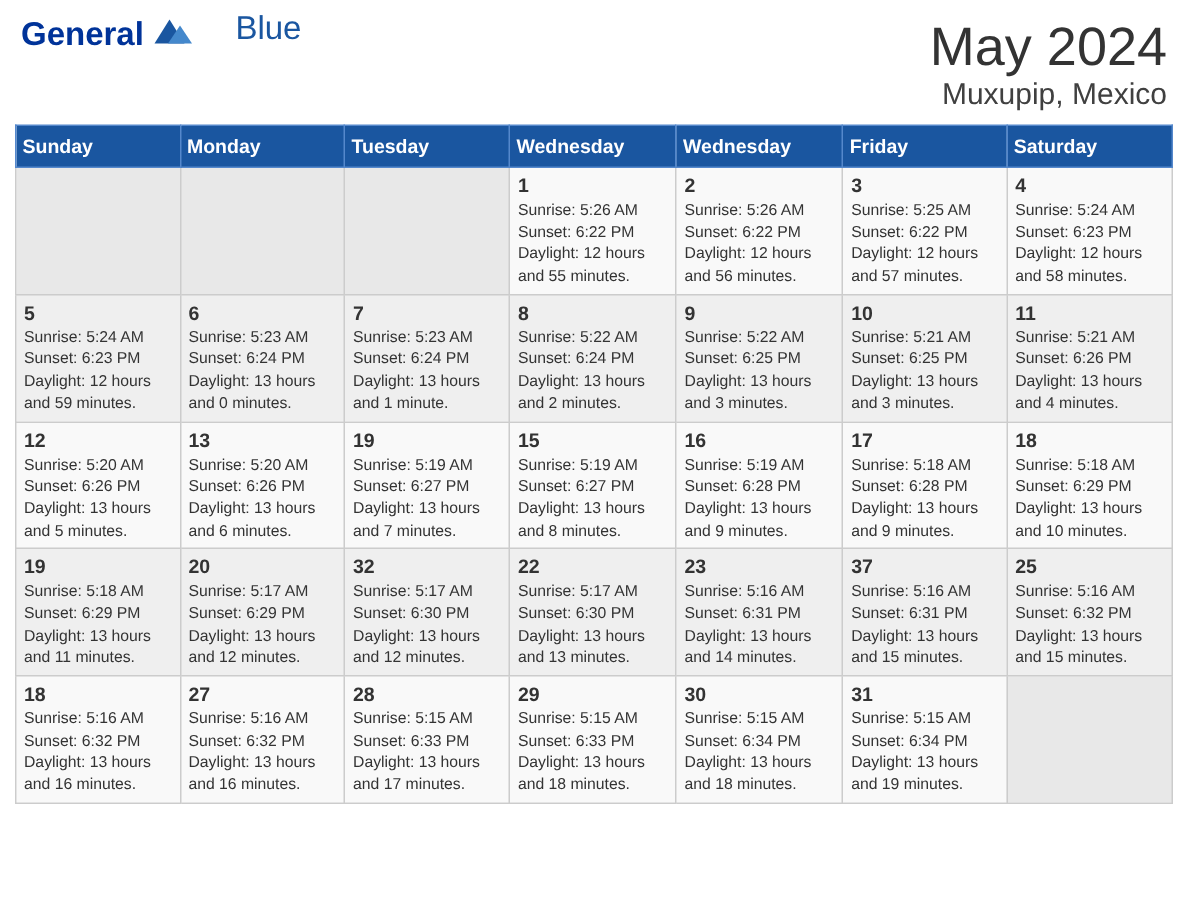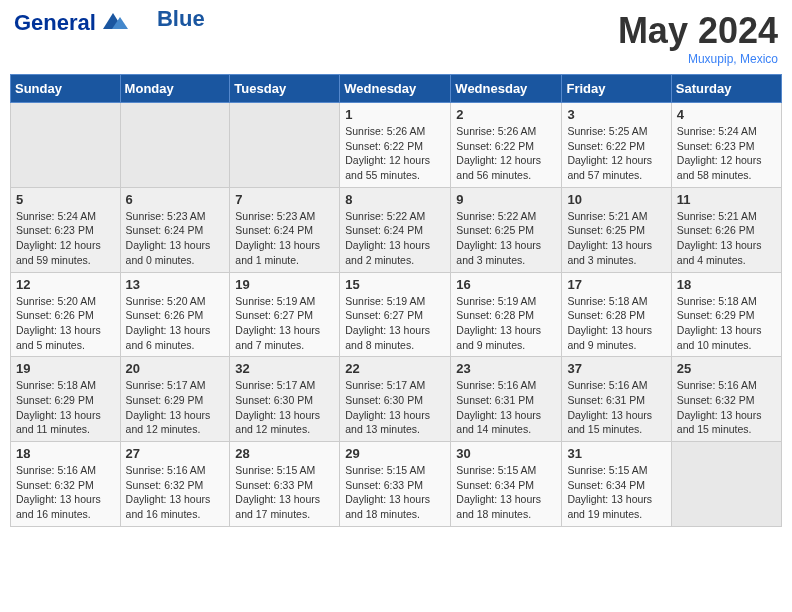--- a/index.html
+++ b/index.html
@@ -19,26 +19,26 @@
     }
     .logo {
       display: flex;
       align-items: center;
     }
     .title-block {
       text-align: right;
     }
     .main-title {
       font-size: 36px;
-      font-weight: bold;
+      font-weight: normal;
       color: #333;
     }
     .subtitle {
-      font-size: 12px;
-      color: #3b82f6;
+      font-size: 20px;
+      color: #404040;
     }
     .calendar {
       width: 100%;
       border-collapse: collapse;
     }
     .calendar thead tr th {
       background: #1a56a0;
       color: #fff;
       font-size: 13px;
       font-weight: bold;
@@ -82,21 +82,21 @@
 <div class="header">
   <div class="logo">
     <div style="display:flex;flex-direction:row;align-items:flex-start;gap:29px;">
       <div style="display:flex;align-items:center;">
         <span style="font-size:22px;font-weight:bold;color:#003399;">General</span>
         <svg width="30" height="22" viewBox="0 0 30 22" style="margin-left:2px;margin-top:-2px;">
           <polygon points="5,18 15,2 25,18" fill="#1a56a0"></polygon>
           <polygon points="14,18 22,6 30,18" fill="#4488cc"></polygon>
         </svg>
       </div>
-      <span style="font-size:22px;font-weight:bold;color:#1a56a0;margin-top:-4px;">Blue</span>
+      <span style="font-size:22px;font-weight:normal;color:#1a56a0;margin-top:-4px;">Blue</span>
     </div>
   </div>
   <div class="title-block">
     <div class="main-title">May 2024</div>
     <div class="subtitle">Muxupip, Mexico</div>
   </div>
 </div>
 
 <table class="calendar">
   <thead>

